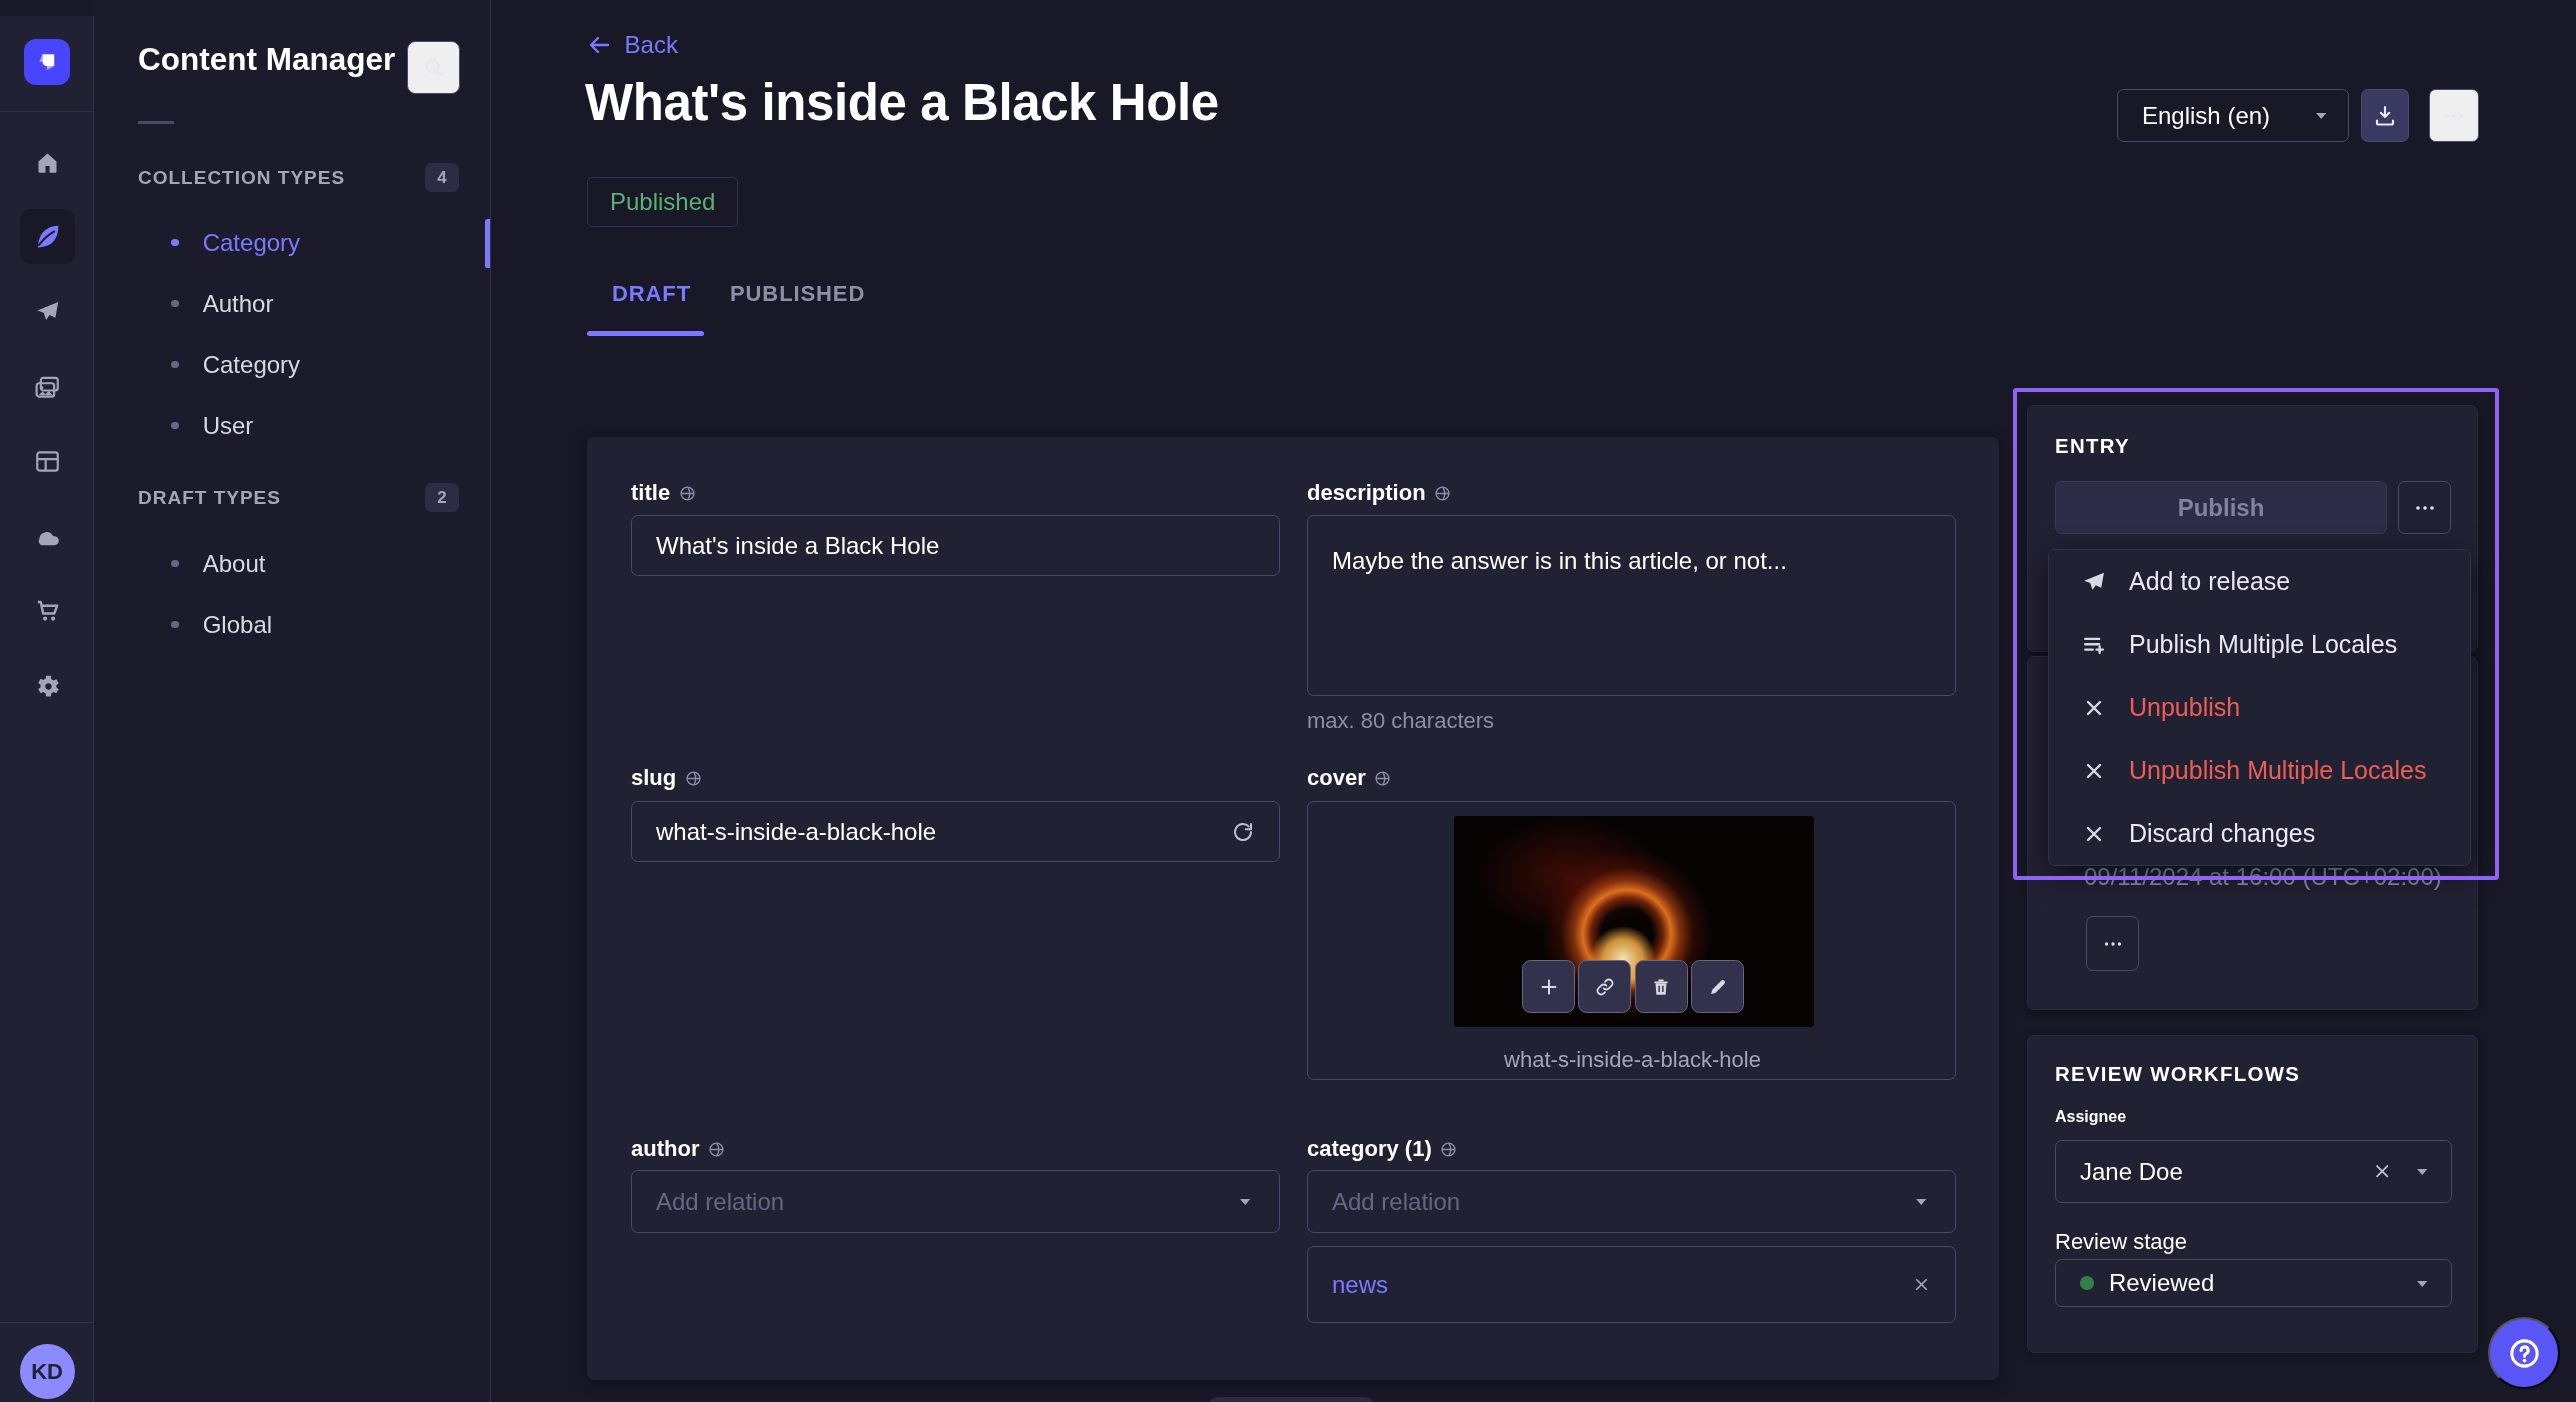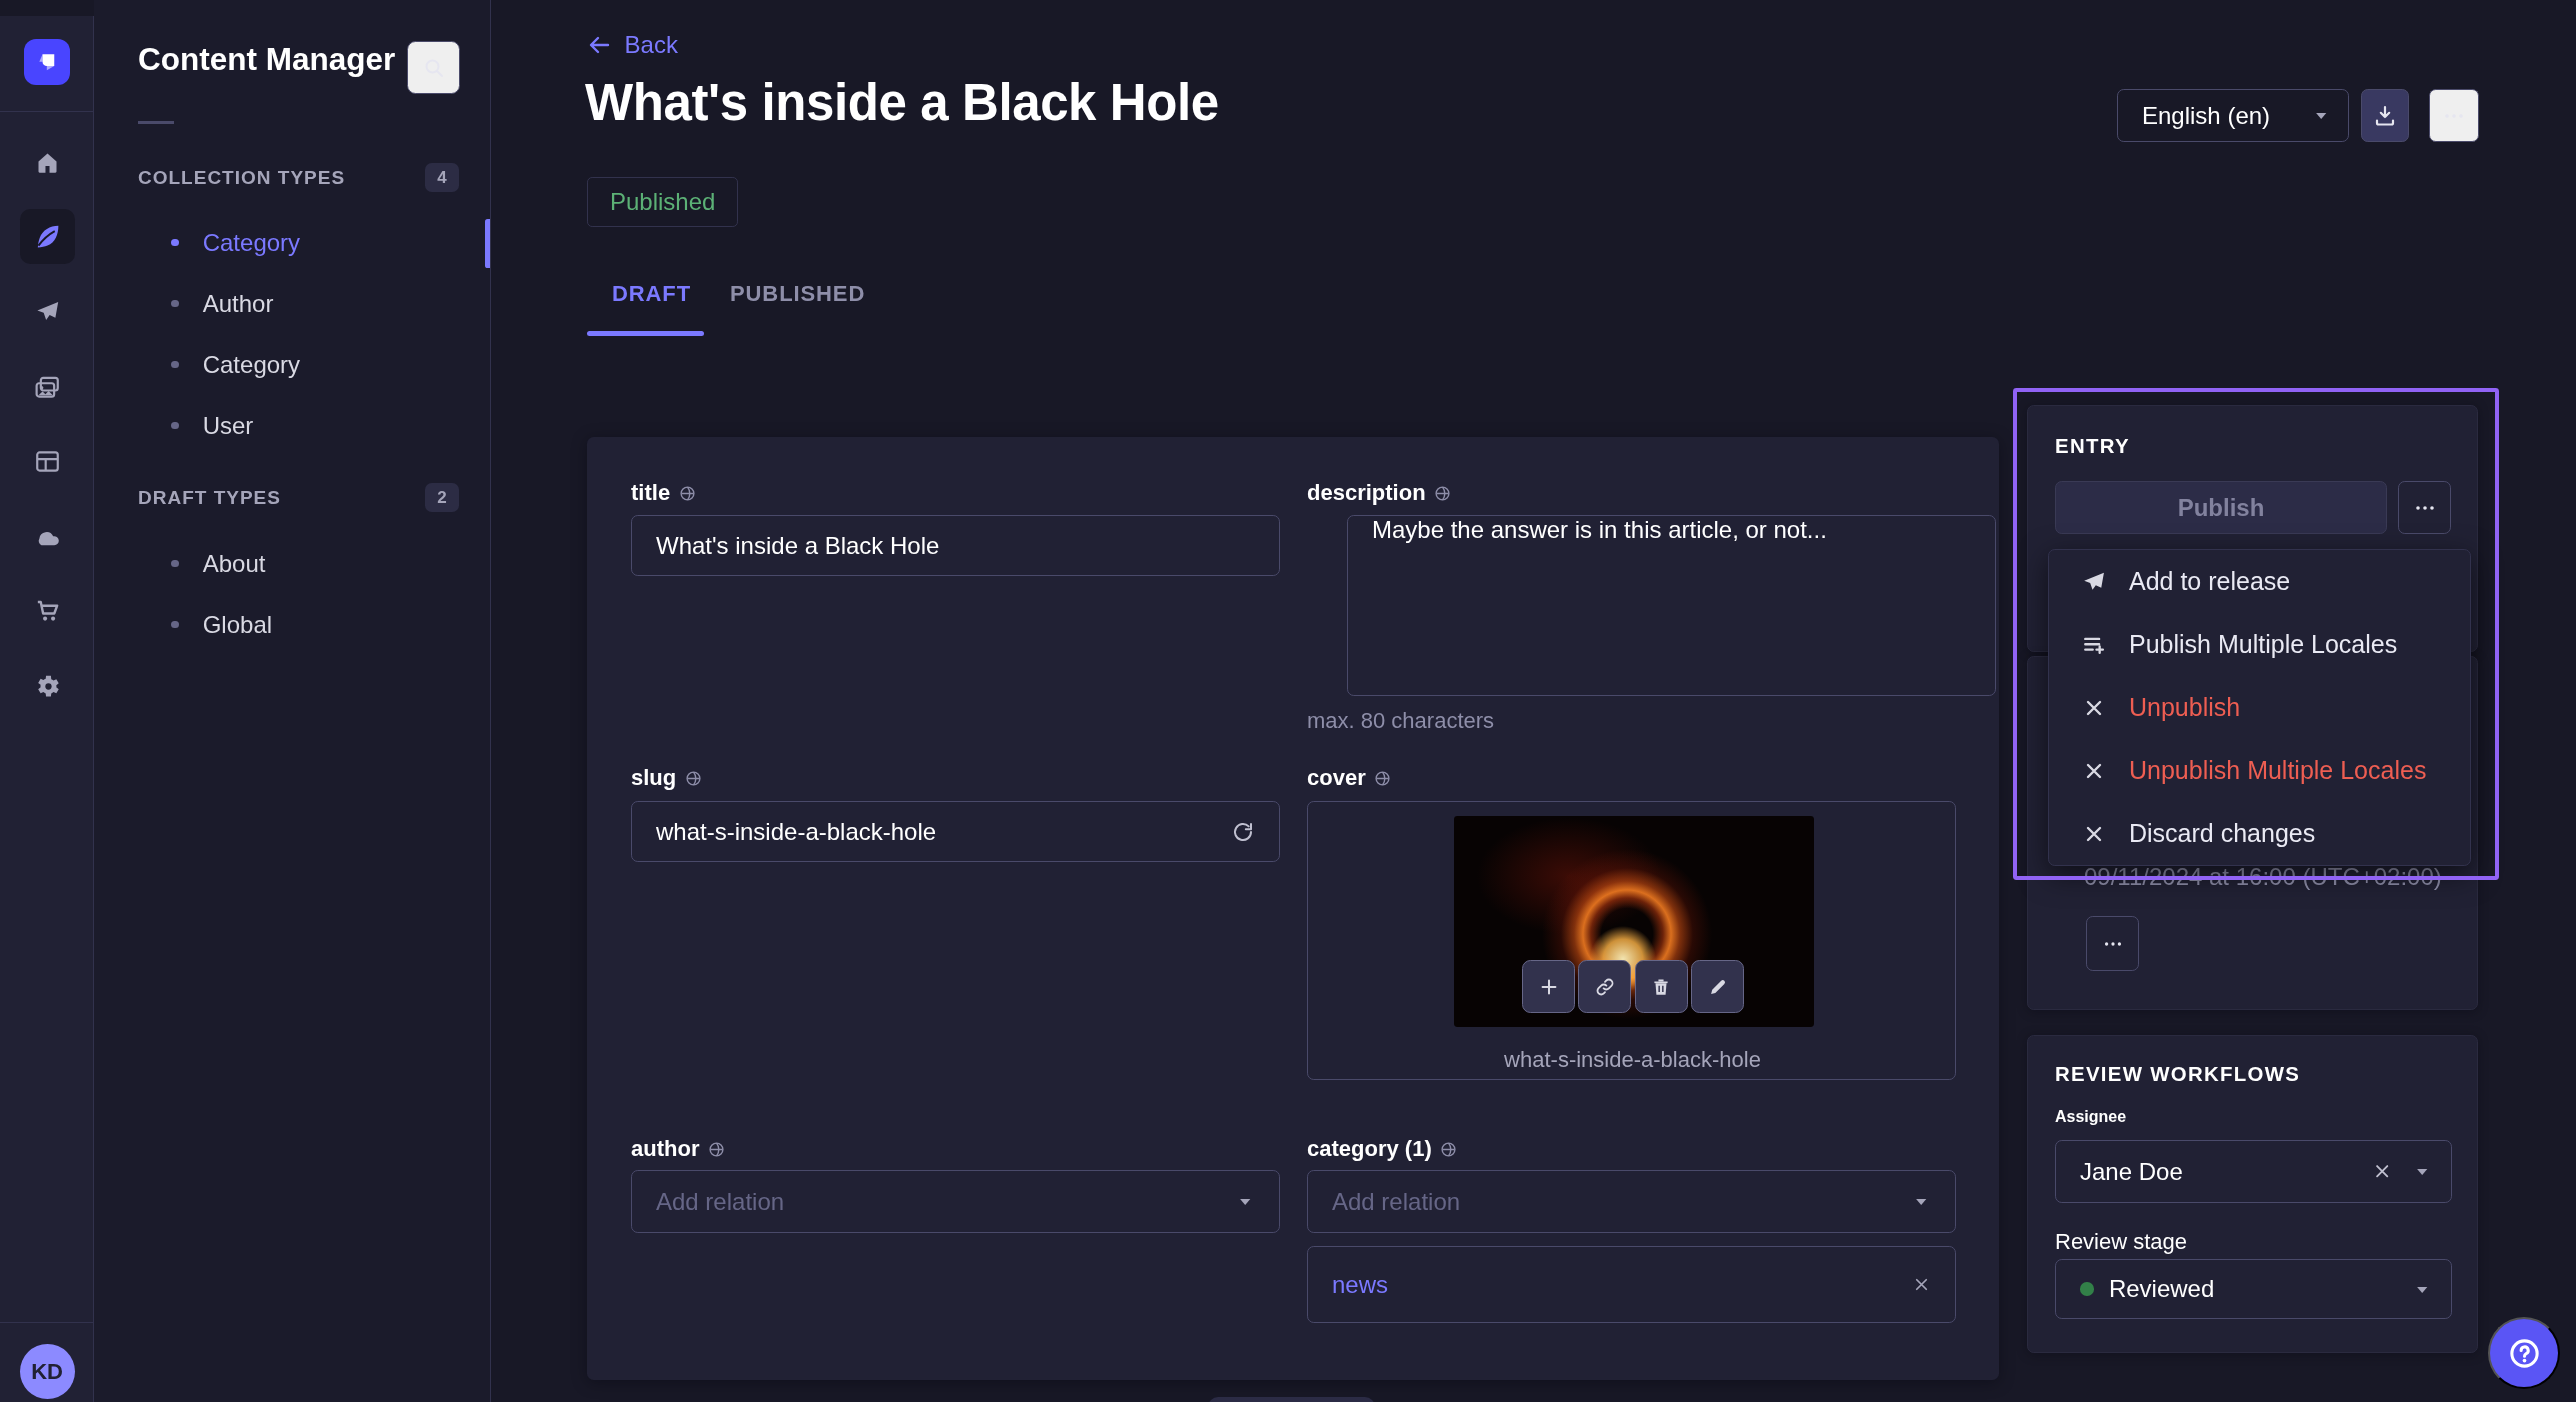--- a/index.html
+++ b/index.html
@@ -234,21 +234,21 @@
 
   <div class="abs fld-label" style="left:720px;top:43px">
     <span>description</span>
     <span class="globe">
         <svg width="17" height="17" viewBox="0 0 24 24">
           <circle cx="12" cy="12" r="9" fill="none" stroke="currentColor" stroke-width="2"></circle>
           <path d="M3.5 12h17M12 3a14 14 0 010 18" fill="none" stroke="currentColor" stroke-width="2"></path>
         </svg>
       </span>
   </div>
-  <div class="abs input" style="left:760px;top:78px;width:649px;height:181px;align-items:flex-start;">
+  <div class="abs input" style="left:720px;top:78px;width:649px;height:181px;align-items:flex-start;padding-top:31px">
     <span>Maybe the answer is in this article, or not...</span>
   </div>
   <div class="abs helper" style="left:720px;top:271px">max. 80 characters</div>
 
   <div class="abs fld-label" style="left:44px;top:328px">
     <span>slug</span>
     <span class="globe">
         <svg width="17" height="17" viewBox="0 0 24 24">
           <circle cx="12" cy="12" r="9" fill="none" stroke="currentColor" stroke-width="2"></circle>
           <path d="M3.5 12h17M12 3a14 14 0 010 18" fill="none" stroke="currentColor" stroke-width="2"></path>
@@ -374,21 +374,21 @@
     <span style="display:flex;align-items:center;gap:19px">
       <svg width="20.4" height="20.4" viewBox="0 0 24 24" style="color:#c0c0d0">
           <path d="M6 6l12 12M18 6L6 18" stroke="currentColor" stroke-width="2.2" stroke-linecap="round"></path>
         </svg>
       <svg width="20.4" height="20.4" viewBox="0 0 24 24" style="color:#a5a5ba">
           <path d="M6 9.5h12l-6 7z" fill="currentColor"></path>
         </svg>
     </span>
   </div>
   <div class="abs" style="left:27px;top:193px;font-size:22px;font-weight:normal">Review stage</div>
-  <div class="abs select" style="left:27px;top:223px;width:397px;height:60px;justify-content:space-between">
+  <div class="abs select" style="left:27px;top:223px;width:397px;height:48px;justify-content:space-between">
     <span style="display:flex;align-items:center;gap:15.3px">
       <span style="width:13.6px;height:13.6px;border-radius:50%;background:#328048"></span>
       <span>Reviewed</span>
     </span>
     <svg width="20.4" height="20.4" viewBox="0 0 24 24" style="color:#a5a5ba">
         <path d="M6 9.5h12l-6 7z" fill="currentColor"></path>
       </svg>
   </div>
 </section>
 

